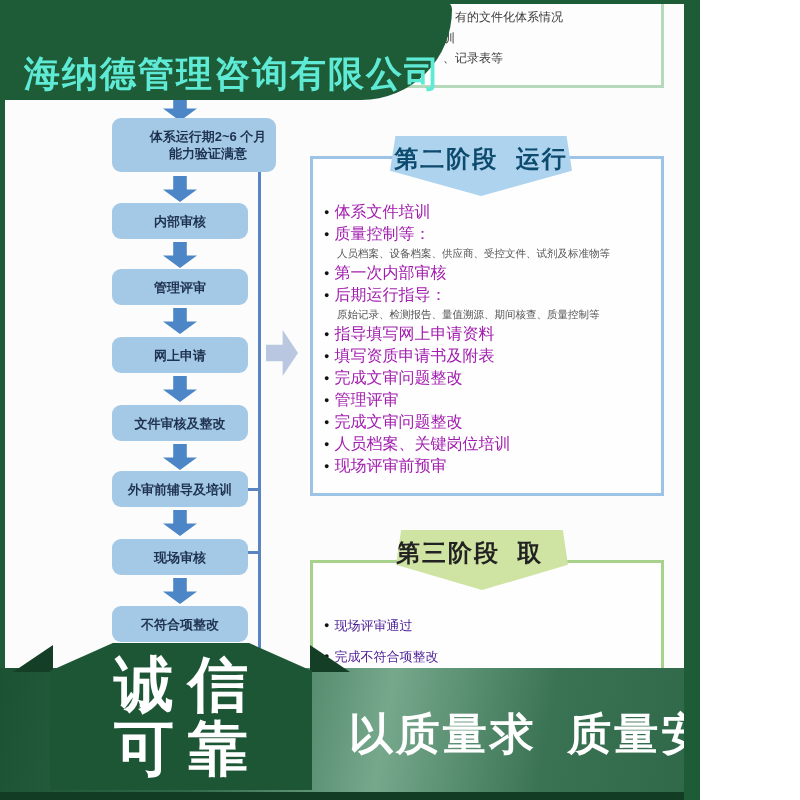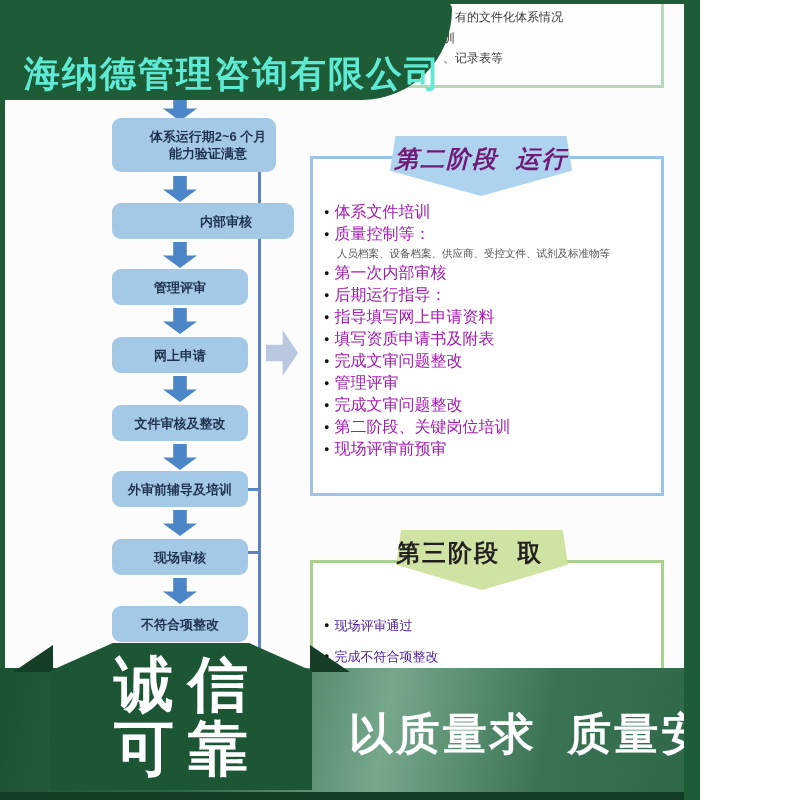--- a/index.html
+++ b/index.html
@@ -34,21 +34,21 @@
   .conn-v{position:absolute;left:258px;top:146px;width:3px;height:522px;background:#5b84c2;z-index:1;}
   .conn-h{position:absolute;height:3px;background:#5b84c2;z-index:1;}
 
   
   .panel{position:absolute;left:310px;width:348px;background:#fdfefd;z-index:3;}
   .panel2{top:156px;height:334px;border:3px solid #9dc3e6;}
   .panel3{top:560px;height:240px;border:3px solid #a9d18e;}
   .ribbon{position:absolute;z-index:4;display:flex;align-items:flex-start;justify-content:center;
           font-weight:bold;font-size:24px;letter-spacing:2px;white-space:pre-wrap;
           clip-path:polygon(3% 0,97% 0,100% 58%,50% 100%,0 58%);padding-top:7px;box-sizing:border-box;}
-  .ribbon2{left:390px;top:136px;width:182px;height:60px;background:#aed3ee;color:#701a75;font-style:italic;}
+  .ribbon2{left:390px;top:136px;width:182px;height:60px;background:#aed3ee;color:#0c4a6e;}
   .ribbon3{left:396px;top:530px;width:172px;height:60px;background:#cfe3a2;color:#222222;}
 
   .s2-list{position:absolute;left:324px;top:201px;width:330px;z-index:4;}
   .s2-item{font-size:16px;font-weight:400;color:#a21caf;line-height:21px;white-space:nowrap;}
   .s2-item::before{content:"●";font-size:9px;margin-right:5px;vertical-align:2px;color:#111111;}
   .s2-sub{font-size:10.5px;color:#555555;line-height:17px;padding-left:13px;white-space:nowrap;}
 
   .s3-list{position:absolute;left:324px;top:610px;width:320px;z-index:4;}
   .s3-item{font-size:13px;font-weight:400;color:#4c1d95;line-height:30px;white-space:nowrap;}
   .s3-item::before{content:"●";font-size:9px;margin-right:5px;vertical-align:2px;color:#111111;}
@@ -85,21 +85,21 @@
 
   <div class="conn-v"></div>
   <div class="conn-h" style="left:245px;top:146px;width:14px;"></div>
   <div class="conn-h" style="left:245px;top:488px;width:14px;"></div>
   <div class="conn-h" style="left:245px;top:551px;width:14px;"></div>
 
   <div class="darrow" style="left:163px;top:95px;"></div>
   <div class="fbox" style="top:118px;height:54px;padding-left:28px;">体系运行期2~6 个月
 能力验证满意</div>
   <div class="darrow" style="left:163px;top:176px;"></div>
-  <div class="fbox" style="top:203px;height:36px;padding-left:46px;">内部审核</div>
+  <div class="fbox" style="top:203px;height:36px;">内部审核</div>
   <div class="darrow" style="left:163px;top:242px;"></div>
   <div class="fbox" style="top:269px;height:36px;">管理评审</div>
   <div class="darrow" style="left:163px;top:308px;"></div>
   <div class="fbox" style="top:337px;height:36px;">网上申请</div>
   <div class="darrow" style="left:163px;top:376px;"></div>
   <div class="fbox" style="top:405px;height:36px;">文件审核及整改</div>
   <div class="darrow" style="left:163px;top:444px;"></div>
   <div class="fbox" style="top:471px;height:36px;">外审前辅导及培训</div>
   <div class="darrow" style="left:163px;top:510px;"></div>
   <div class="fbox" style="top:539px;height:36px;">现场审核</div>
@@ -109,26 +109,27 @@
   <div class="rarrow"></div>
 
   <div class="panel panel2"></div>
   <div class="ribbon ribbon2">第二阶段  运行</div>
   <div class="s2-list">
     <div class="s2-item">体系文件培训</div>
     <div class="s2-item">质量控制等：</div>
     <div class="s2-sub">人员档案、设备档案、供应商、受控文件、试剂及标准物等</div>
     <div class="s2-item">第一次内部审核</div>
     <div class="s2-item">后期运行指导：</div>
+    <div class="s2-sub">原始记录、检测报告、量值溯源、期间核查、质量控制等</div>
     <div class="s2-item">指导填写网上申请资料</div>
     <div class="s2-item">填写资质申请书及附表</div>
     <div class="s2-item">完成文审问题整改</div>
     <div class="s2-item">管理评审</div>
     <div class="s2-item">完成文审问题整改</div>
-    <div class="s2-item">第二阶段、关键岗位培训</div>
+    <div class="s2-item">人员档案、关键岗位培训</div>
     <div class="s2-item">现场评审前预审</div>
   </div>
 
   <div class="panel panel3"></div>
   <div class="ribbon ribbon3">第三阶段  取证</div>
   <div class="s3-list">
     <div class="s3-item">现场评审通过</div>
     <div class="s3-item">完成不符合项整改</div>
   </div>
 

